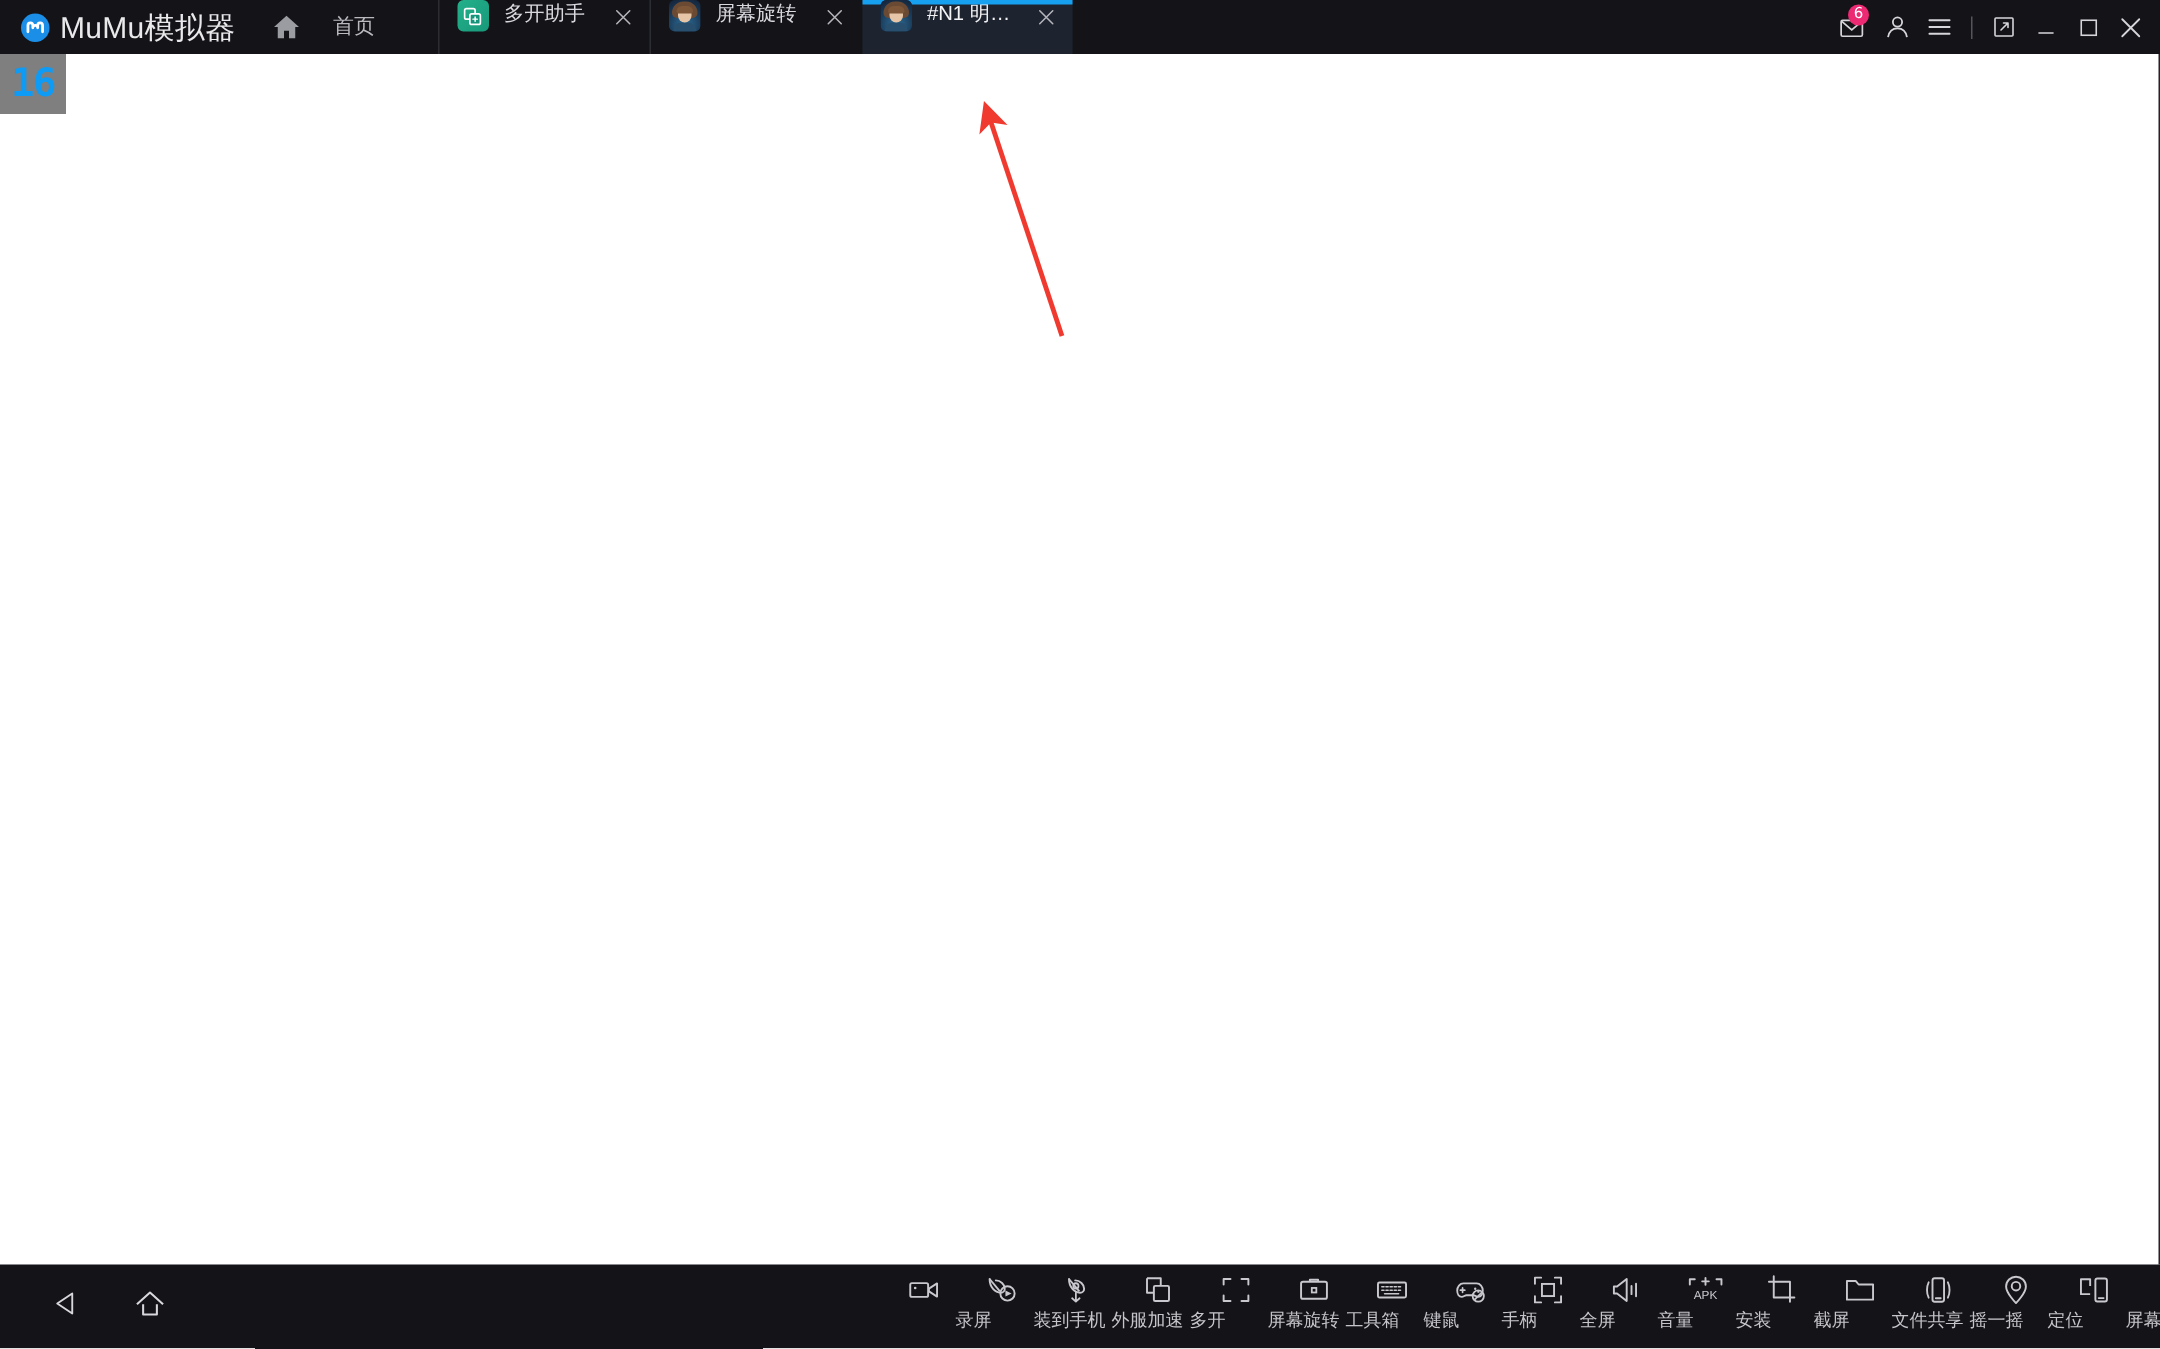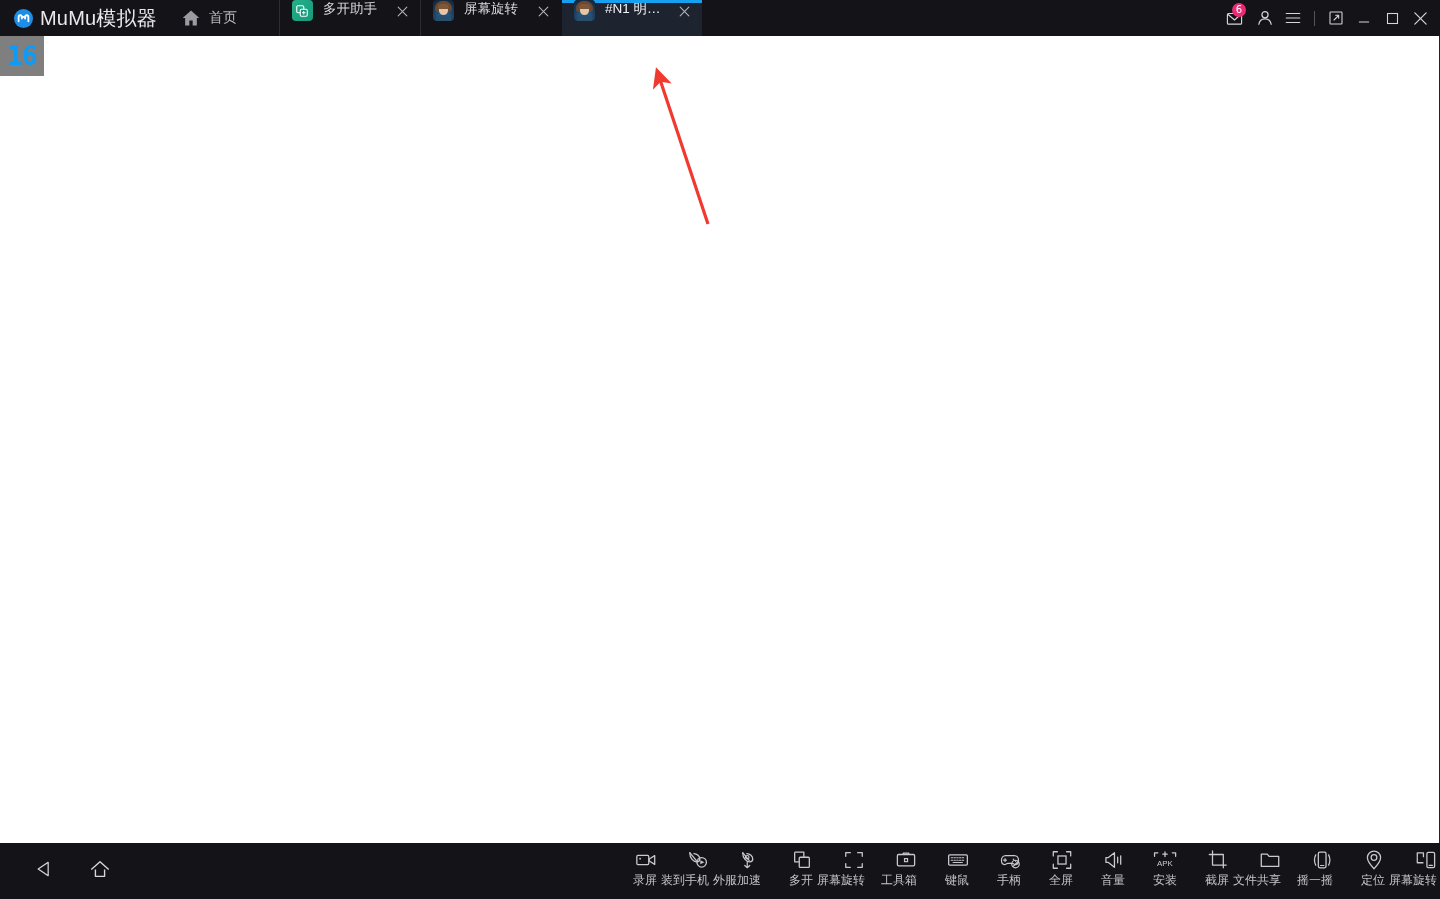--- a/index.html
+++ b/index.html
@@ -52,21 +52,21 @@
   .mumu-logo svg { display: block; }
   .app-title {
     color: #e9e9ec;
     font-size: 20px;
     letter-spacing: 0.2px;
     white-space: nowrap;
   }
   .home-btn {
     display: flex;
     align-items: center;
-    gap: 8px;
+    gap: 21px;
     margin-left: 18px;
     padding: 0 6px;
     height: 36px;
     cursor: pointer;
   }
   .home-icon { width: 20px; height: 20px; display: block; }
   .home-label {
     color: #b9b9bf;
     font-size: 14px;
     white-space: nowrap;
@@ -279,21 +279,21 @@
     display: flex;
     align-items: flex-start;
     height: 56px;
     padding-right: 3px;
   }
   .tool {
     width: 52px;
     height: 48px;
     display: flex;
     flex-direction: column;
-    align-items: flex-end;
+    align-items: flex-start;
     justify-content: center;
     gap: 3px;
     cursor: pointer;
   }
   .tool .ico {
     height: 22px;
     display: flex;
     align-items: center;
     justify-content: center;
     color: #c8c8ce;

